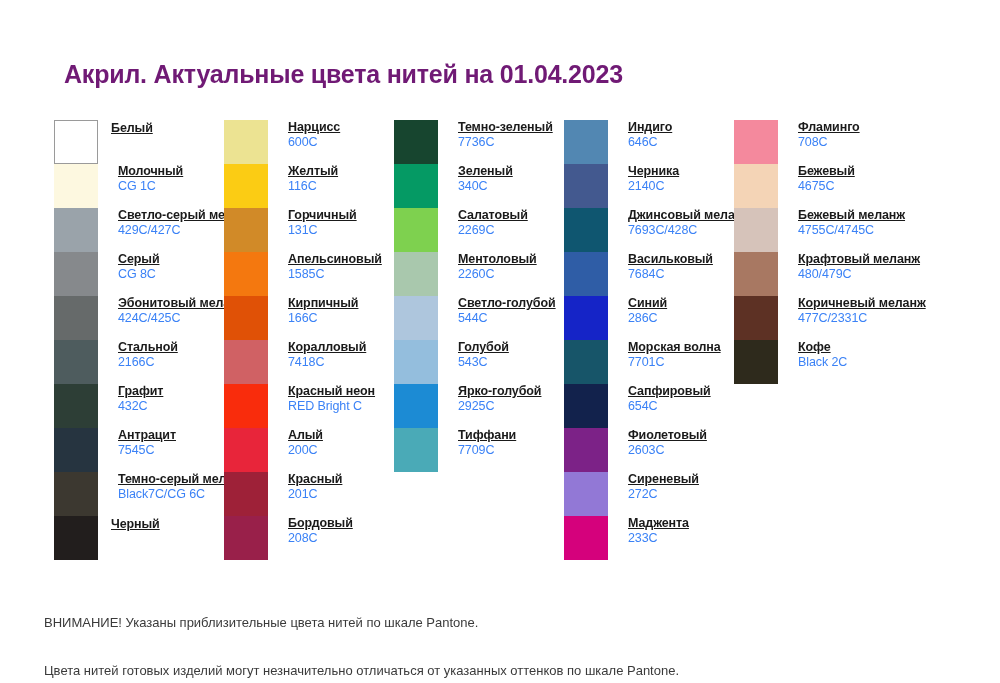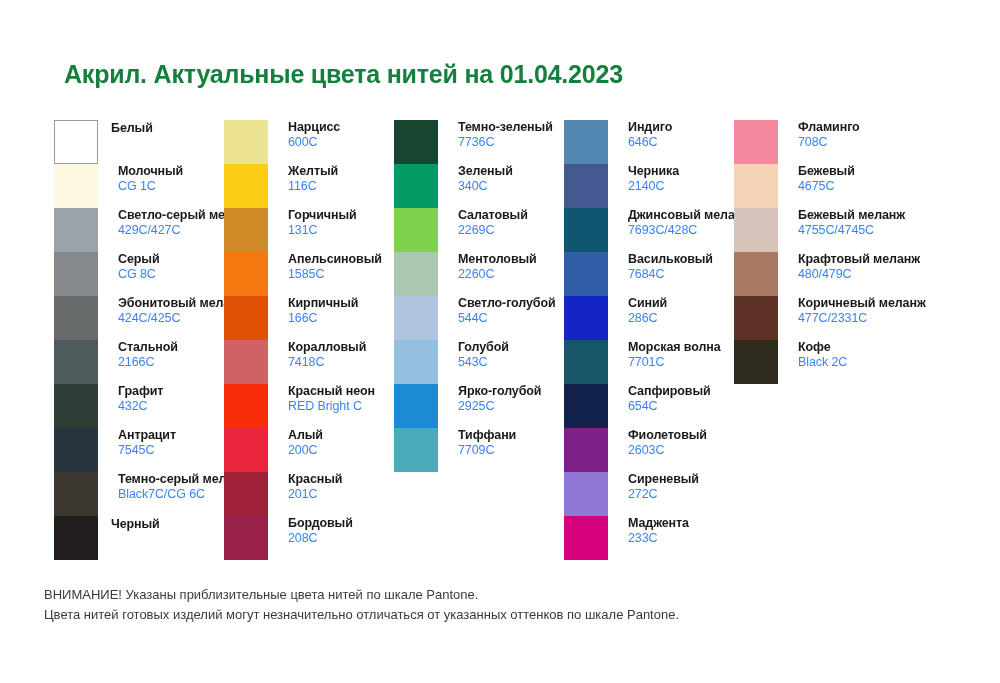--- a/index.html
+++ b/index.html
@@ -17,21 +17,21 @@
     left:0;top:0;
     width:1000px;height:683px;
     box-sizing:border-box;
   }
   .title{
     position:absolute;
     left:64px; top:60px;
     font-size:25px;
     font-weight:bold;
     letter-spacing:-0.2px;
-    color:#15803d;
+    color:#701a75;
     white-space:nowrap;
   }
   .grid{
     position:absolute;
     left:54px; top:120px;
     width:920px;
     display:flex;
     flex-direction:row;
     align-items:flex-start;
   }
@@ -64,38 +64,39 @@
     flex-direction:column;
     justify-content:flex-start;
     line-height:1.16;
   }
   .nm{
     font-size:12.5px;
     font-weight:bold;
     color:#1a1a1a;
     white-space:nowrap;
     letter-spacing:-0.1px;
+    text-decoration:underline;
   }
   .cd{
     font-size:12.5px;
     font-weight:normal;
     color:#3b82f6;
     white-space:nowrap;
     letter-spacing:-0.1px;
   }
   .row.two .labels{ padding-top:0px;padding-left:20px; }
   .note{
     position:absolute;
     left:44px;
     top:585px;
     font-size:13px;
     color:#3a3a3a;
     line-height:1.55;
   }
-  .note div{ white-space:nowrap; }
+  .note div{ white-space:nowrap;margin-top:28px; }
 </style>
 </head>
 <body>
 
 <div class="page">
 
   <div class="title">Акрил. Актуальные цвета нитей на 01.04.2023</div>
 
   <div class="grid">
       <div class="col">

